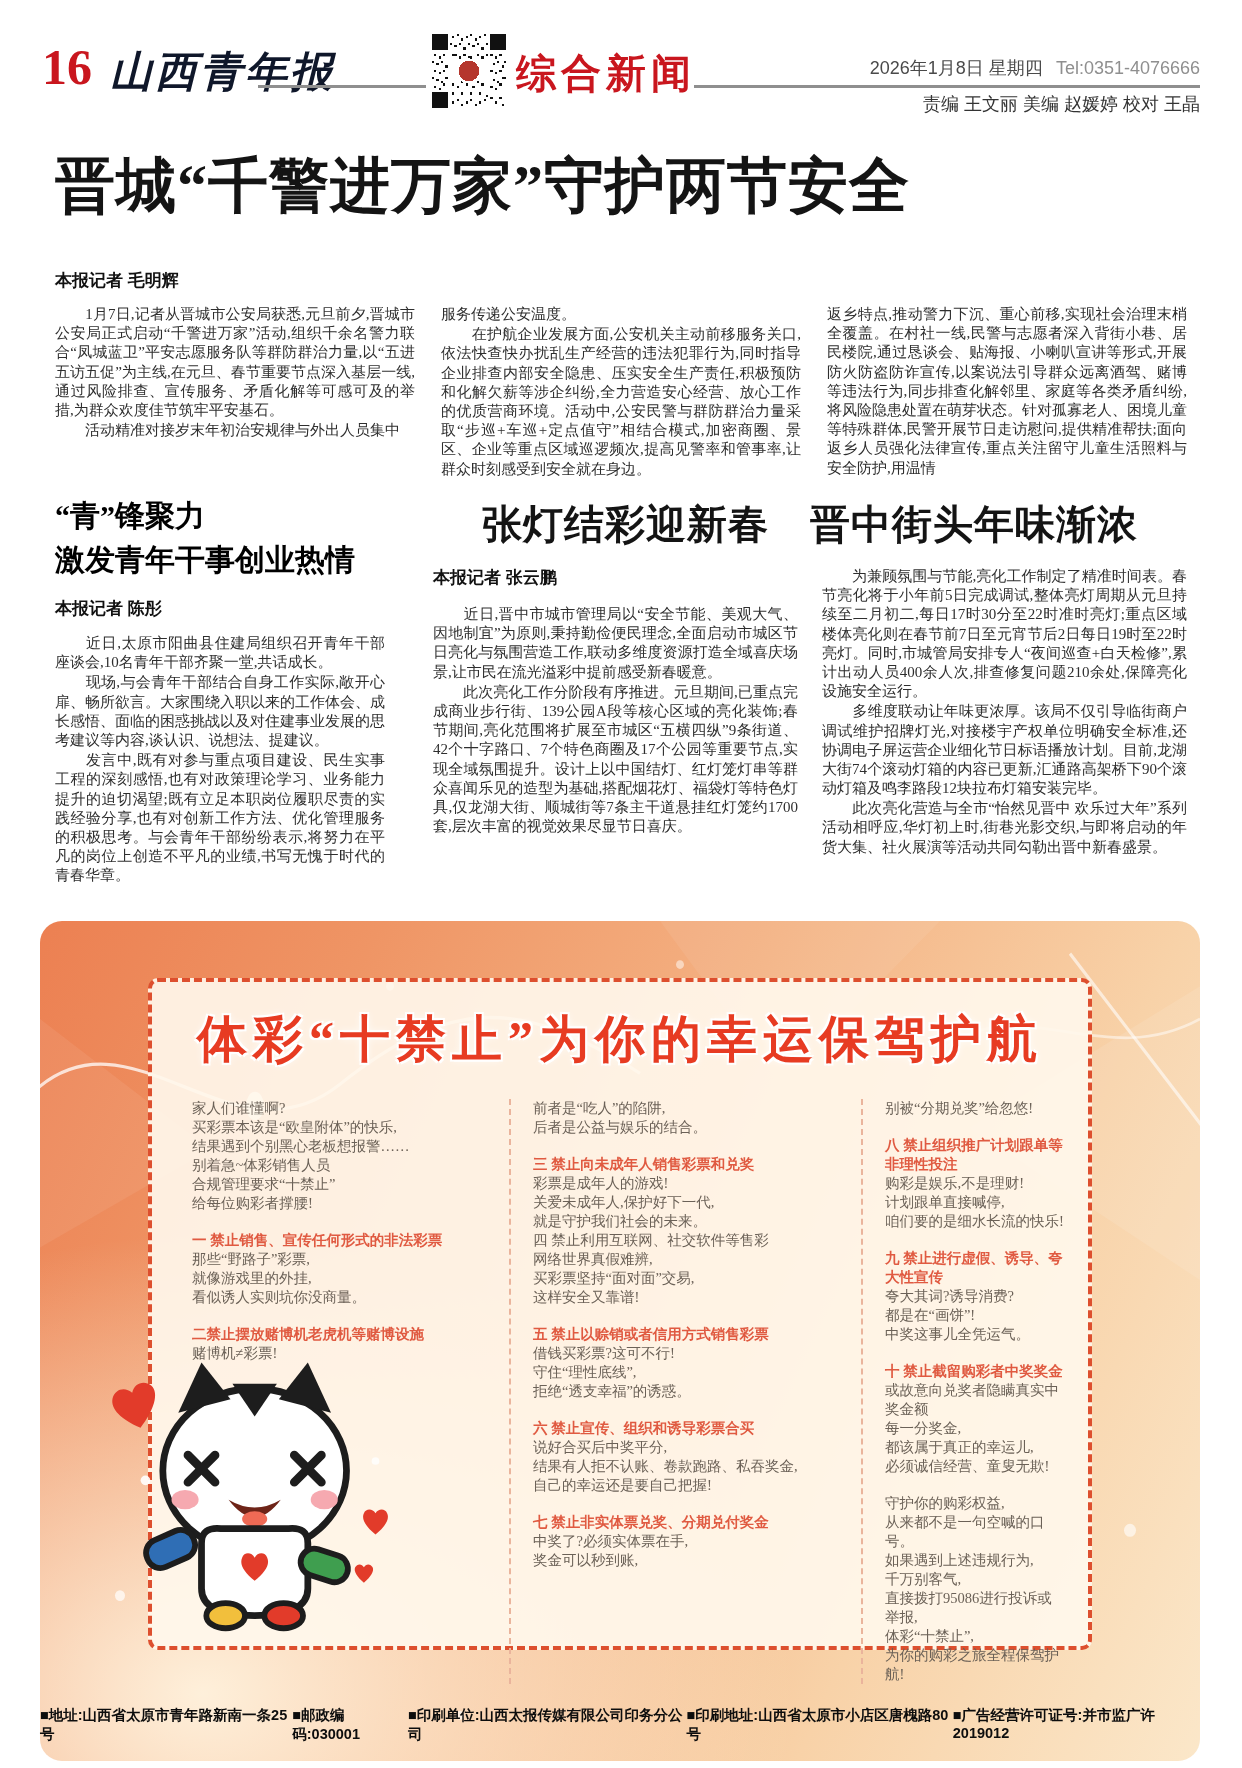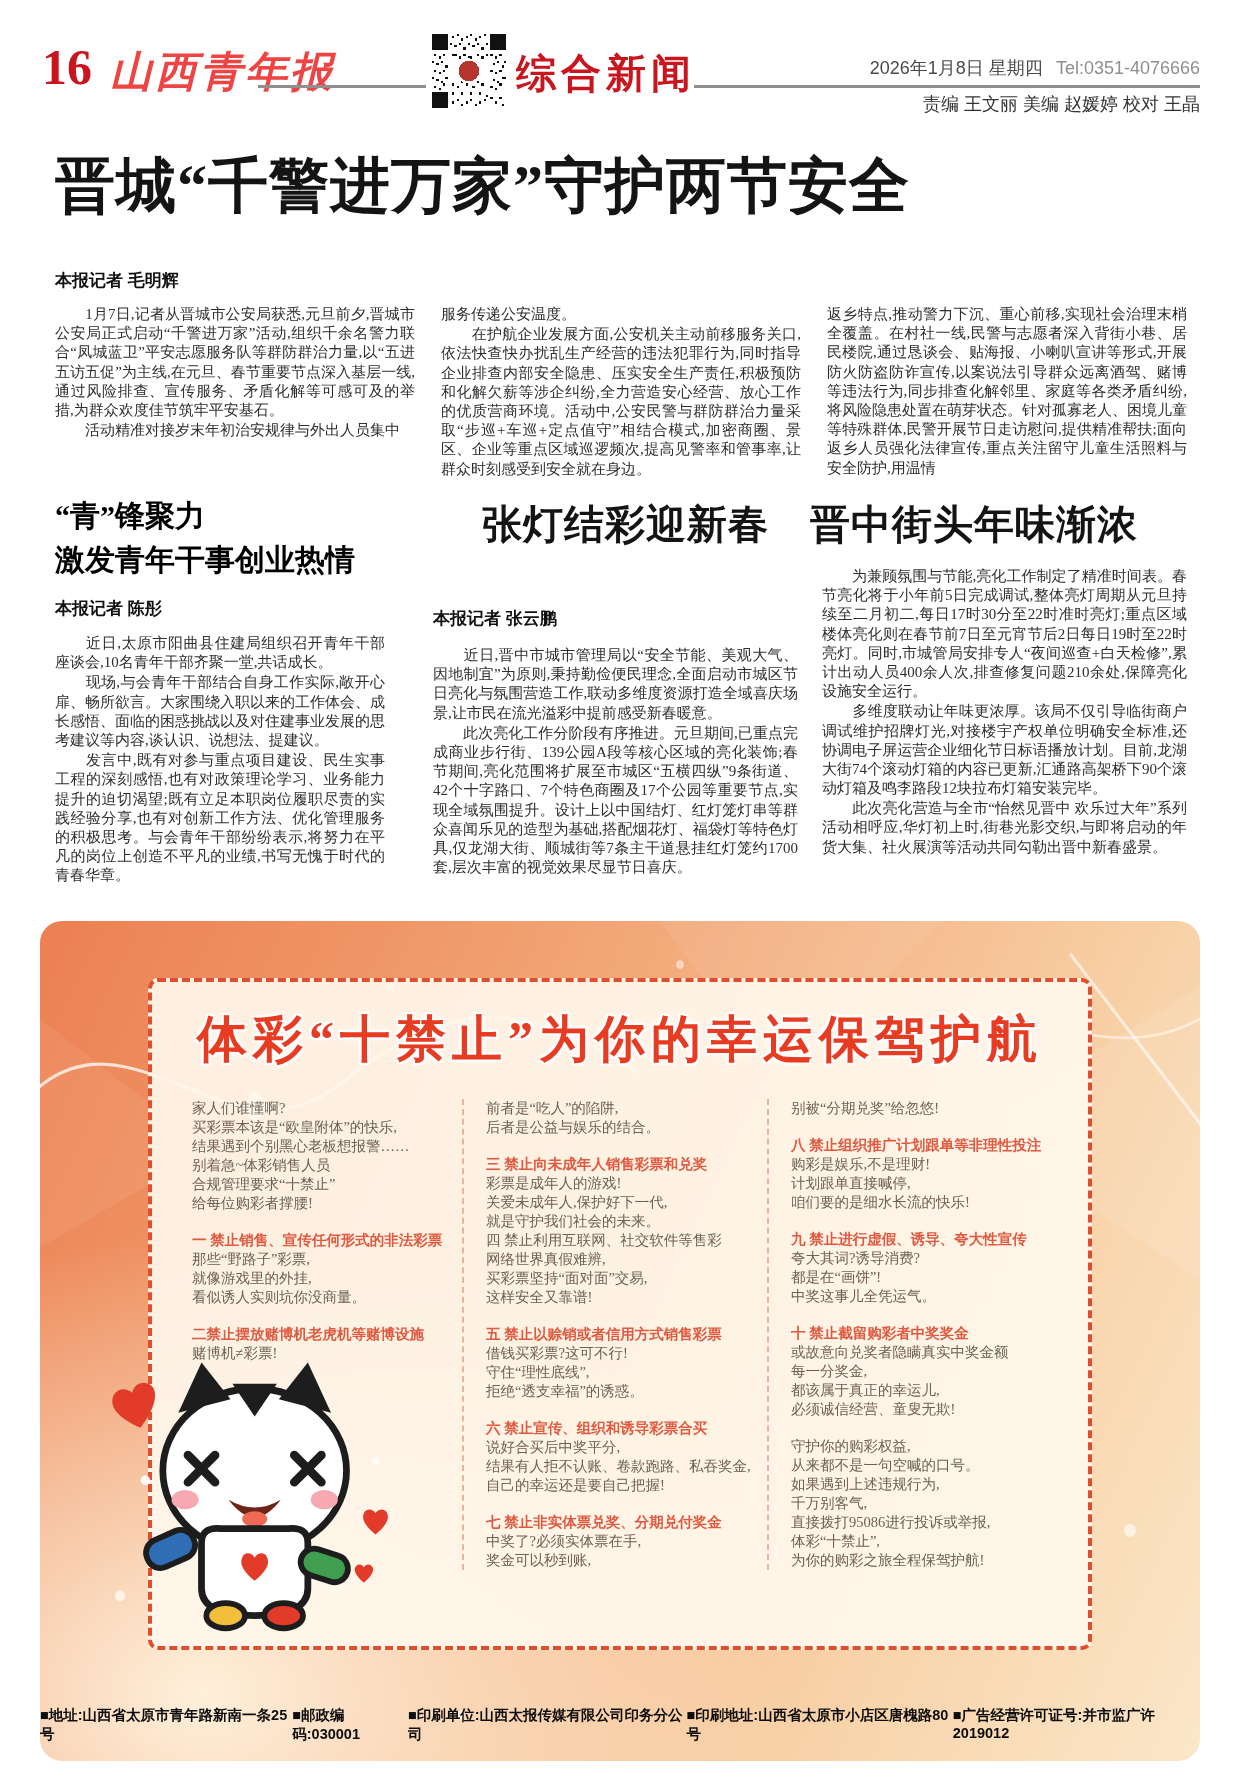--- a/index.html
+++ b/index.html
@@ -4,21 +4,21 @@
 <style>
   * { margin:0; padding:0; box-sizing:border-box; }
   html,body { background:#e9e9e9; }
   .page {
     position:relative; width:1242px; height:1768px; margin:0 auto;
     background:#ffffff; overflow:hidden;
     font-family:"Liberation Serif","DejaVu Serif",serif; color:#2c2c2c;
   }
   
   .pagenum { position:absolute; left:42px; top:38px; font-size:50px; font-weight:900; color:#c9161e; font-family:"Liberation Serif",serif; }
-  .papername { position:absolute; left:110px; top:44px; font-size:42px; font-weight:900; font-style:italic; color:#ef4444; letter-spacing:3px; }
+  .papername { position:absolute; left:110px; top:44px; font-size:42px; font-weight:900; font-style:italic; color:#0f172a; letter-spacing:3px; }
   .rule-left  { position:absolute; left:258px; top:85px; width:168px; height:3px; background:#8f8f8f; }
   .rule-right { position:absolute; left:694px; top:85px; width:506px; height:3px; background:#8f8f8f; }
   .qr { position:absolute; left:432px; top:34px; width:74px; height:74px; }
   .section-title { position:absolute; left:516px; top:46px; font-size:40px; font-weight:900; color:#c9161e; letter-spacing:5px; }
   .dateline { position:absolute; right:42px; top:56px; font-family:"Liberation Sans",sans-serif; font-size:18px; color:#4a4a4a; }
   .dateline .tel { color:#8f8f8f; margin-left:8px; }
   .staffline { position:absolute; right:42px; top:92px; font-family:"Liberation Sans",sans-serif; font-size:18px; color:#333; }
   
   .a1 { position:absolute; left:55px; top:146px; width:1132px; }
   .a1 h1 { font-size:60px; font-weight:900; color:#141414; letter-spacing:1px; white-space:nowrap; }
@@ -28,41 +28,41 @@
   .cols3 .col { flex:1 1 0; }
   .newsbody p { font-size:15px; line-height:1.28; text-align:justify; color:#2e2e2e; margin-top:1px; }
   .a2 { position:absolute; left:55px; top:494px; width:330px; }
   .a2 h2 { font-size:30px; font-weight:900; line-height:1.45; color:#000000; white-space:pre-line; }
   .a2 .byline { margin-top:16px; }
   .a2 .newsbody { margin-top:14px; }
   .a3 { position:absolute; left:433px; top:497px; width:754px; }
   .a3 h2 { font-size:40px; font-weight:900; color:#141414; text-align:center; letter-spacing:1px; white-space:nowrap; }
   .a3row { display:flex; gap:24px; margin-top:14px; }
   .a3row .col { flex:1 1 0; }
-  .a3 .byline { margin-bottom:16px;margin-top:41px; }
+  .a3 .byline { margin-bottom:16px; }
   
   .ad {
     position:absolute; left:40px; top:921px; width:1160px; height:840px;
     border-radius:22px; overflow:hidden;
     background:
       radial-gradient(ellipse at 14% 92%, rgba(255,244,224,.95) 0%, rgba(255,244,224,0) 42%),
       linear-gradient(115deg, #ec8052 0%, #ef9565 22%, #f4b283 48%, #f8d2a8 74%, #fbe7c9 100%);
   }
   .ad-deco { position:absolute; inset:0; width:100%; height:100%; }
   .ad-box {
     position:absolute; left:108px; top:57px; width:944px; height:672px;
     border:4px dashed #dd4f2e; border-radius:10px;
     background:rgba(255,247,236,.92);
   }
   .ad-title {
     margin-top:24px; text-align:center; font-size:50px; font-weight:900;
     color:#e73b22; letter-spacing:6px; white-space:nowrap;
     text-shadow:2px 2px 0 #fff,-2px -2px 0 #fff,2px -2px 0 #fff,-2px 2px 0 #fff,0 0 8px #fff;
   }
-  .ad-cols { display:flex; margin:26px 24px 0 40px; position:relative; z-index:2; }
+  .ad-cols { display:flex; margin:26px 24px 0 40px; position:relative; z-index:2;gap:47px; }
   .ad-col { font-size:14.5px; line-height:19px; color:#6b6157; }
   .ad-c1 { width:270px; padding-right:10px; }
   .ad-c2 { width:305px; padding-left:22px; border-left:2px dashed #eab49c; }
   .ad-c3 { flex:1; padding-left:22px; border-left:2px dashed #eab49c; }
   .ad-text { white-space:pre-line; margin-top:18px; }
   .ad-h { white-space:pre-line; margin-top:18px; font-weight:700; color:#e05a41; }
   .ad-col > :first-child { margin-top:0; }
   .ad-h + .ad-text { margin-top:0; }
   .tight { margin-top:0 !important; }
   .mascot { position:absolute; left:40px; top:424px; width:330px; height:290px; z-index:3; }

